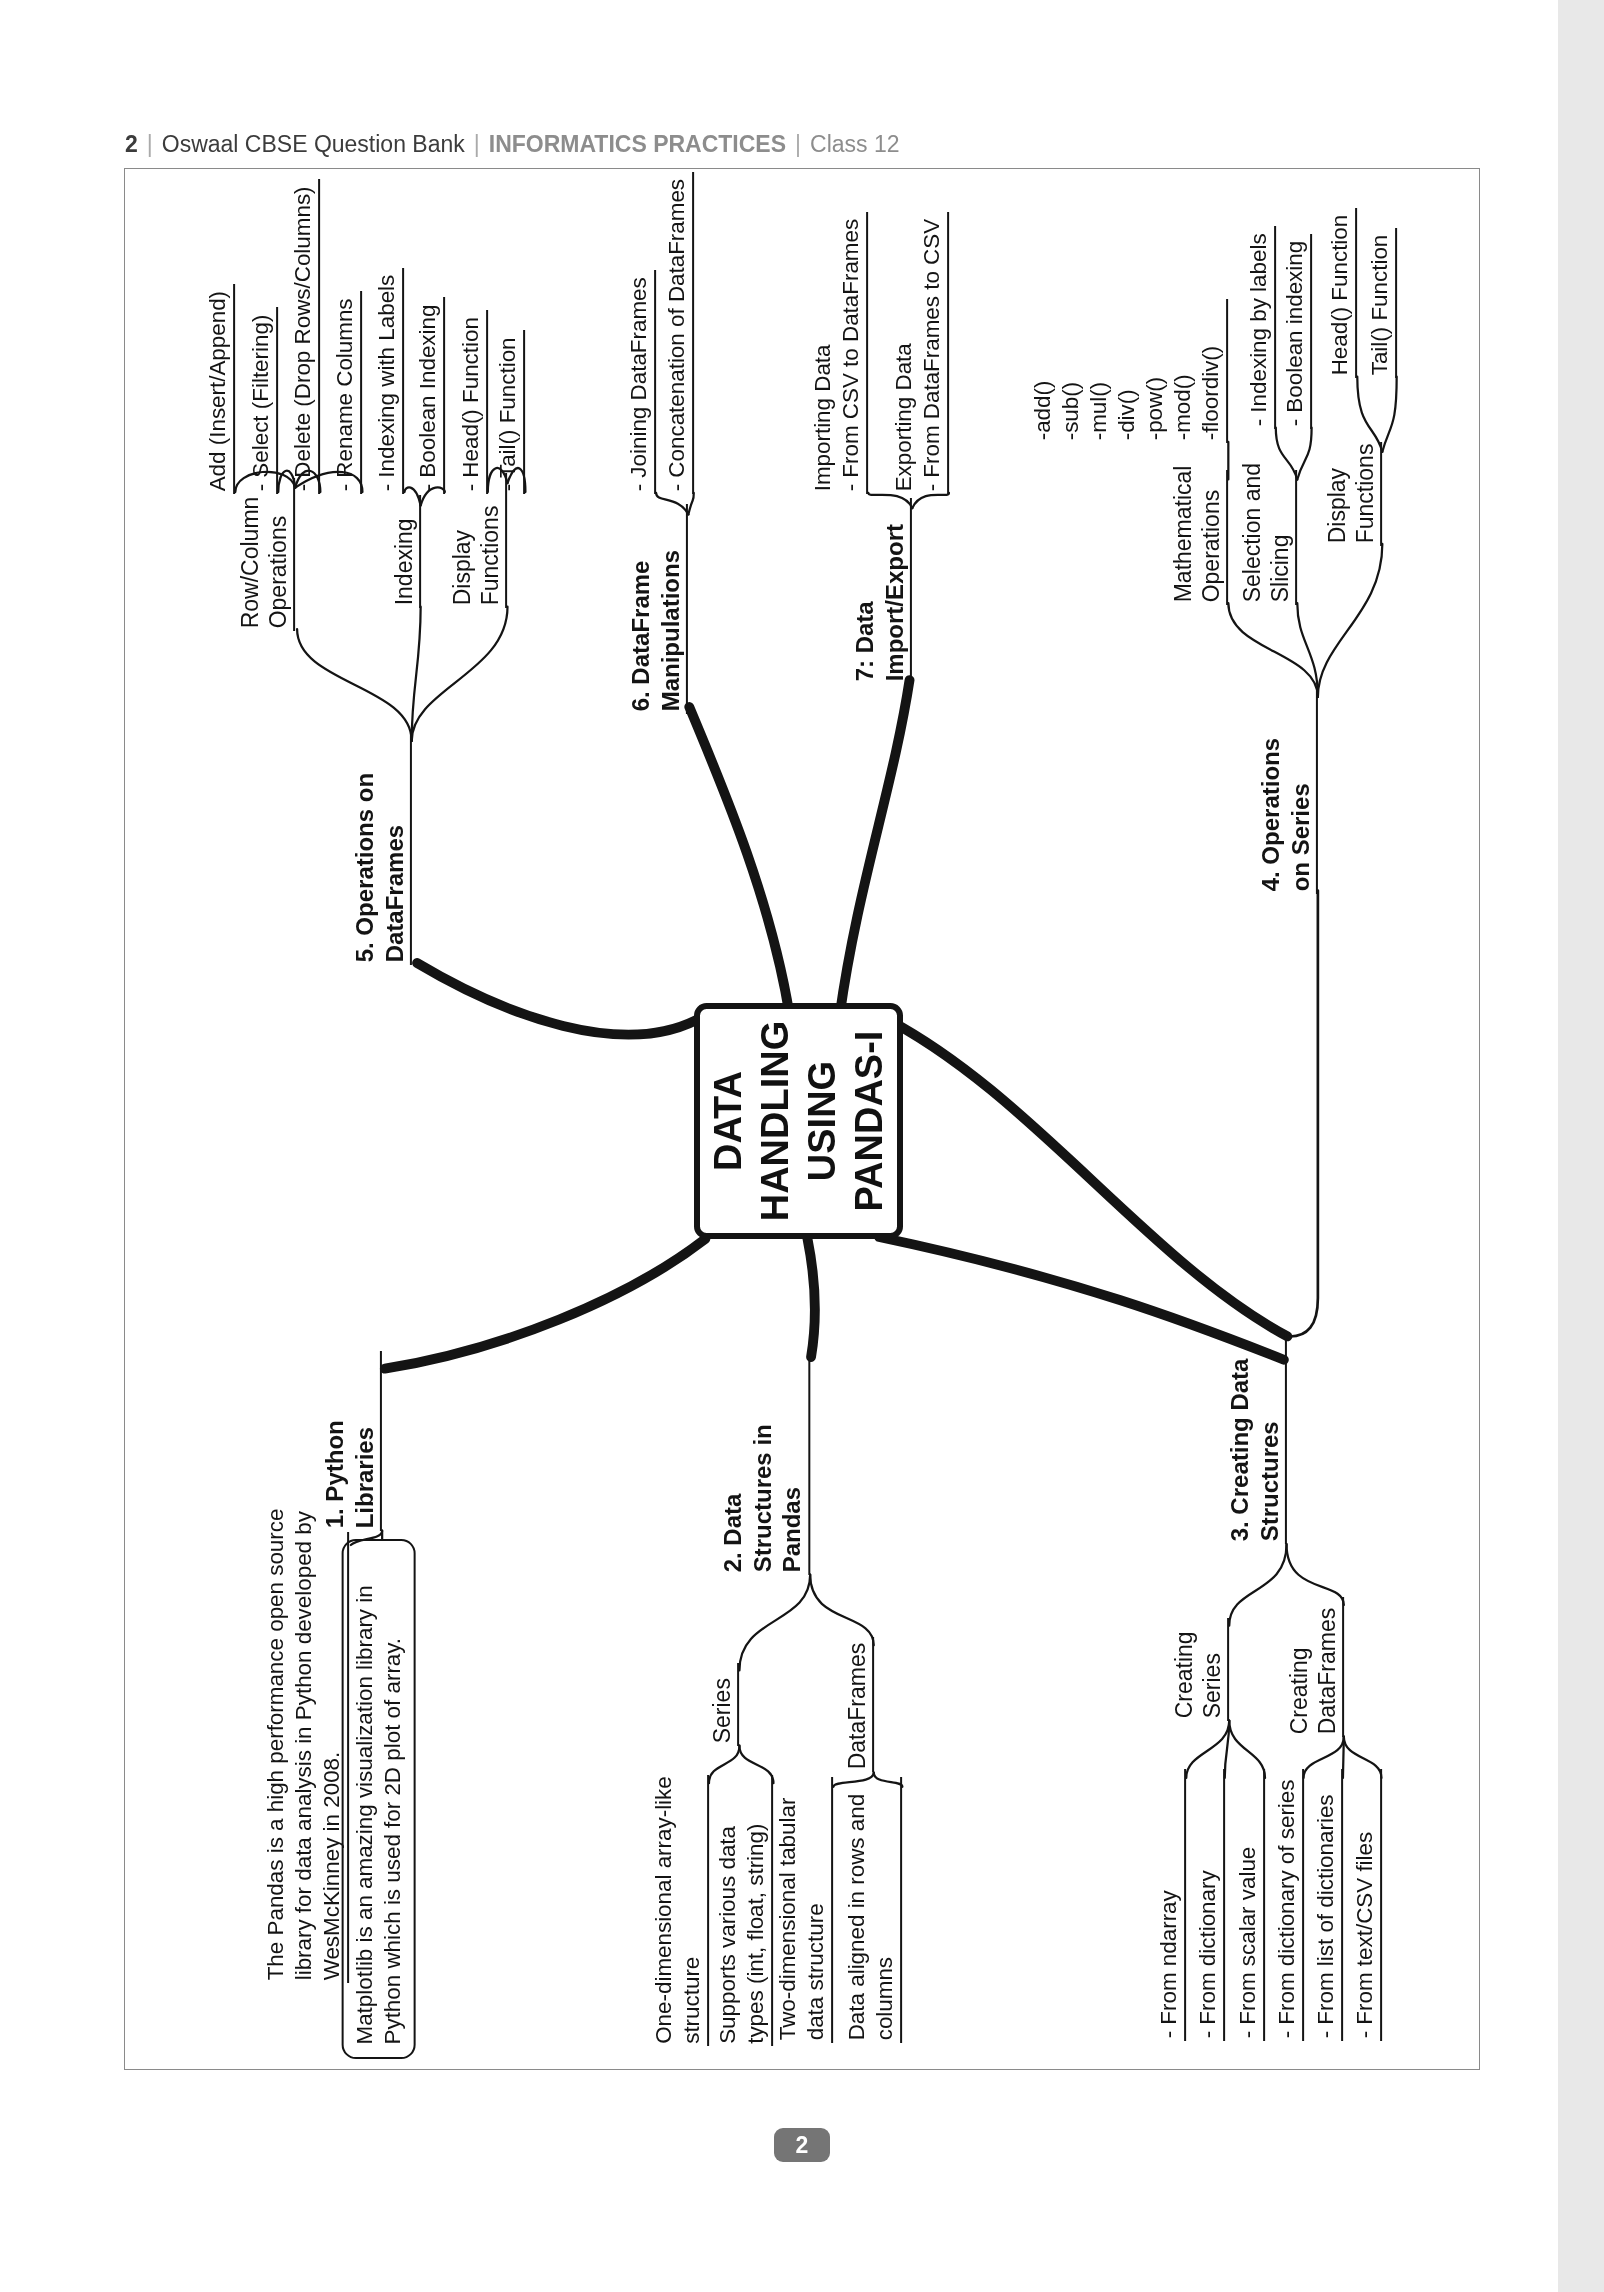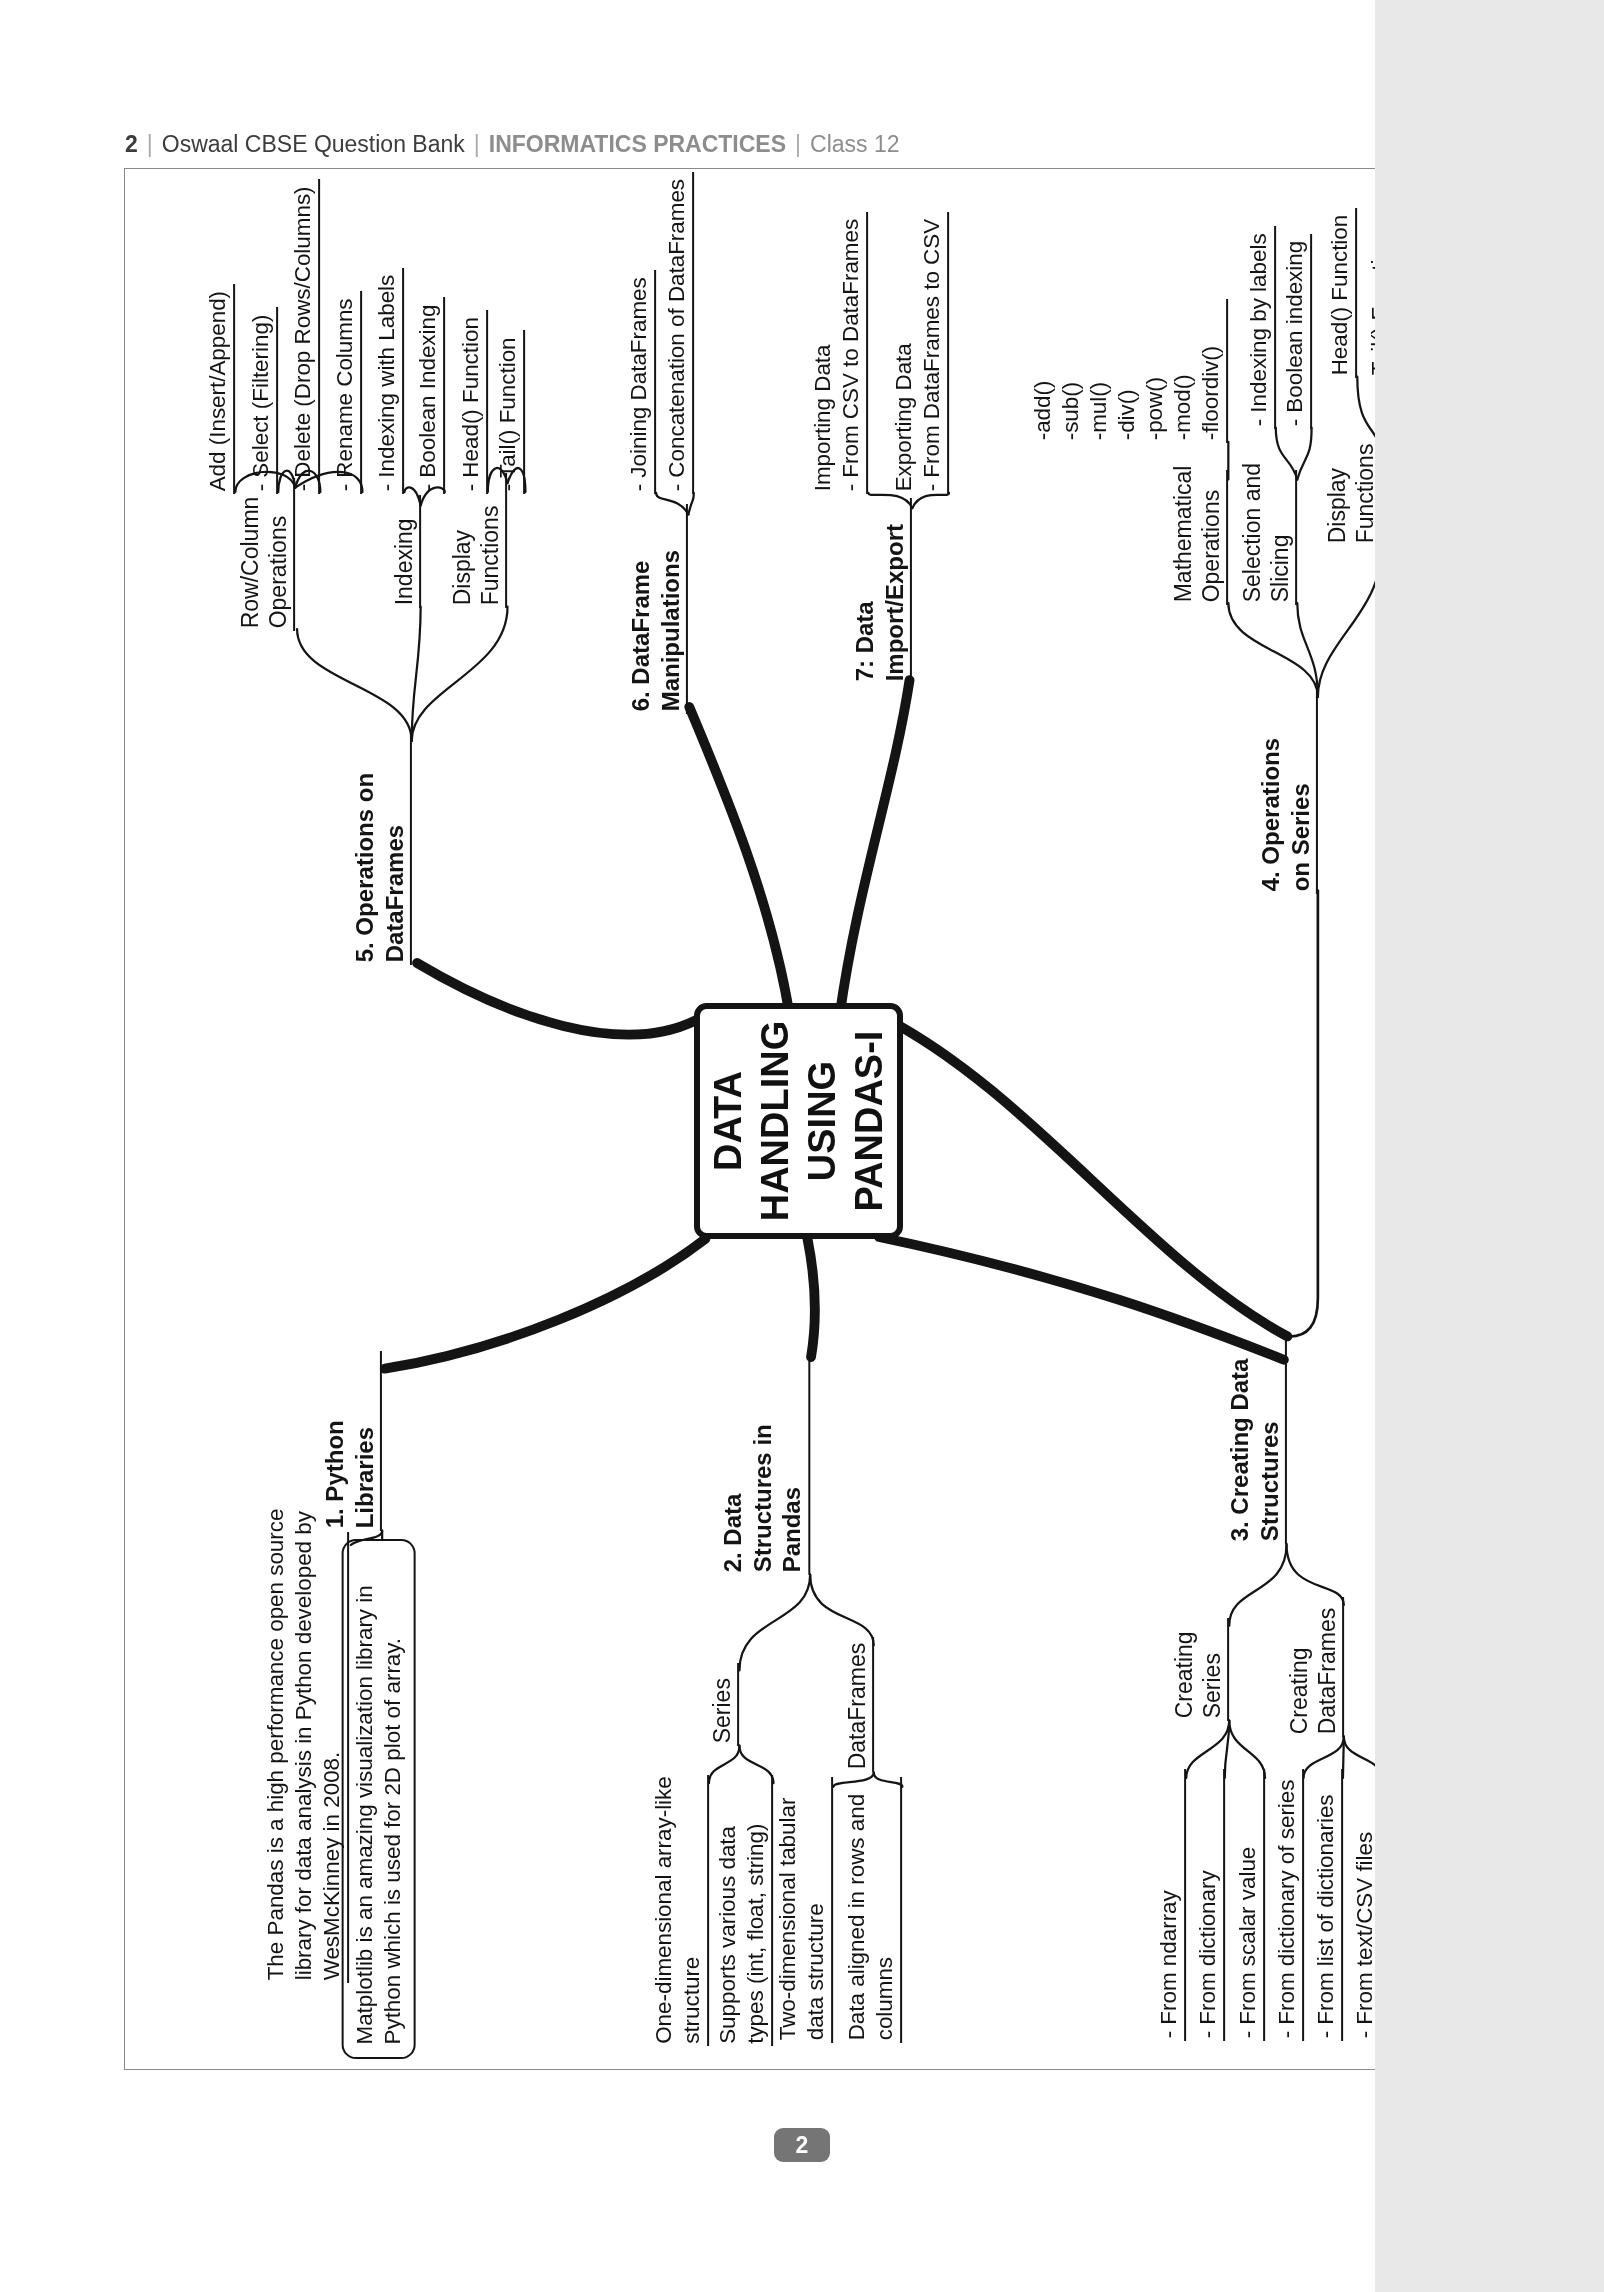--- a/index.html
+++ b/index.html
@@ -1,16 +1,16 @@
 <!DOCTYPE html>
 <html style="font-size:14.3px"><head>
 <meta charset="utf-8">
 <style>
   html,body{margin:0;padding:0;background:#e8e8e8;}
-  #page{position:relative;width:1375px;height:2293px;background:#ffffff;overflow:hidden;
+  #page{position:relative;width:1558px;height:2293px;background:#ffffff;overflow:hidden;
         font-family:"Liberation Sans",sans-serif;text-decoration:underline;}
   
   .header{position:absolute;left:125px;top:131px;font-size:23px;color:#3c3c3c;white-space:nowrap;}
   .header .pgnum{font-weight:bold;color:#3c3c3c;}
   .header .sep{color:#aaaaaa;padding:0 9px;font-weight:normal;}
   .header .book{color:#3c3c3c;}
   .header .subject{font-weight:bold;color:#8d8d8d;}
   .header .cls{color:#8d8d8d;}
   
   .frame{position:absolute;left:124px;top:168px;width:1354px;height:1900px;

